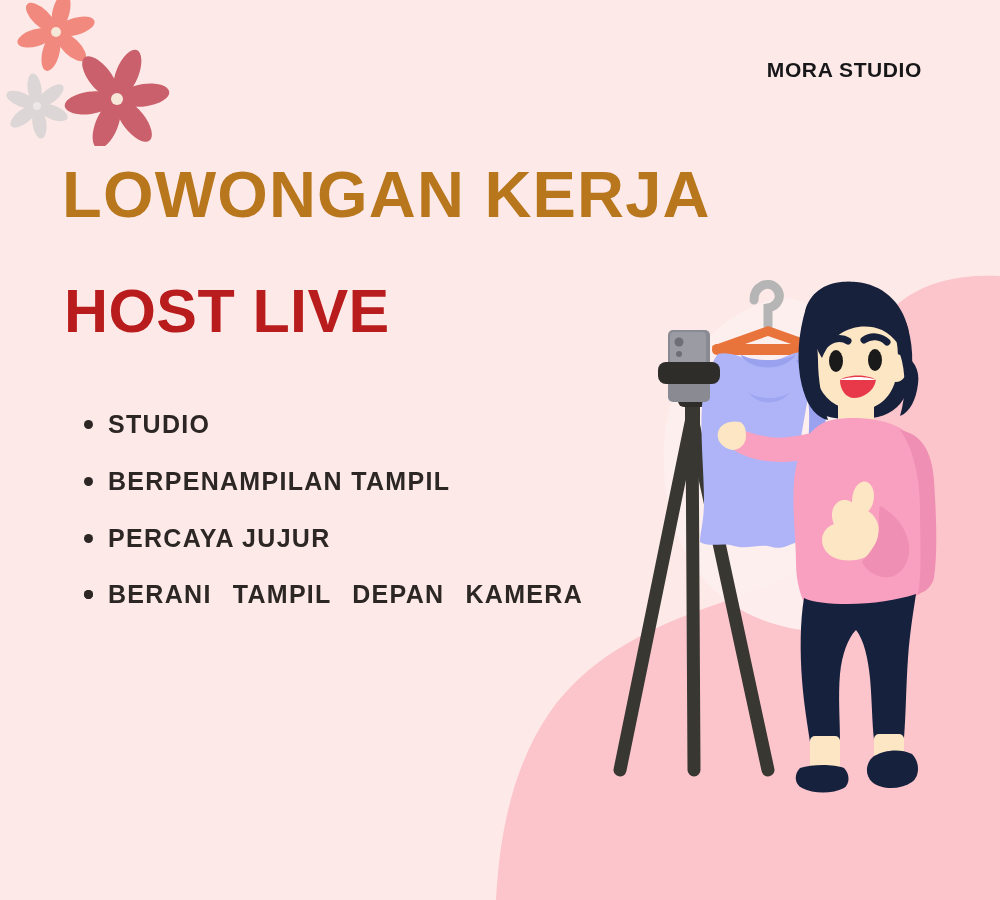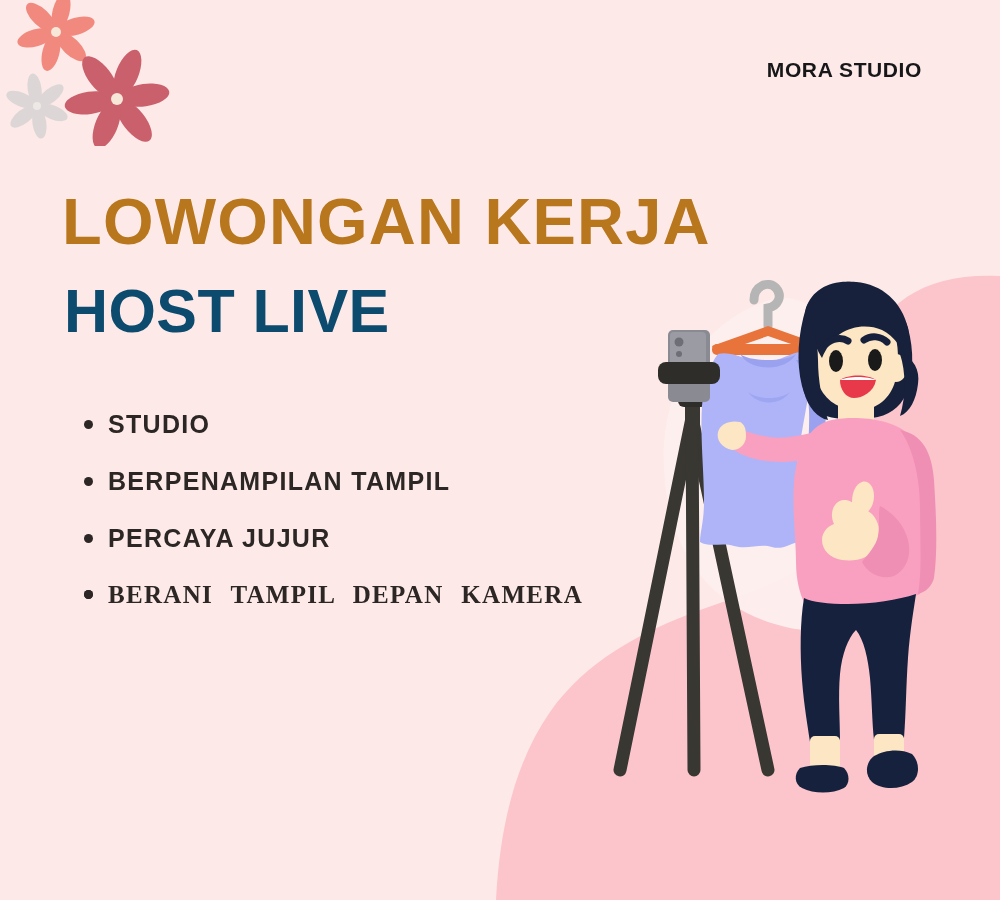--- a/index.html
+++ b/index.html
@@ -46,29 +46,28 @@
   
   .headline{
     position:absolute;
     left:62px; top:162px;
     font-size:65px;
     font-weight:bold;
     letter-spacing:1.2px;
     color:#B8761D;
     white-space:nowrap;
     line-height:1;
-    margin-top:27px;
   }
   .subhead{
     position:absolute;
     left:64px; top:281px;
     font-size:61px;
     font-weight:bold;
     letter-spacing:0.4px;
-    color:#0c4a6e;
+    color:#b91c1c;
     white-space:nowrap;
     line-height:1;
   }
 
   
   .req-list{
     position:absolute;
     left:66px; top:408px;
     width:520px;
     list-style:none;
@@ -76,21 +75,21 @@
   .req-item{
     position:relative;
     padding-left:42px;
     margin-bottom:23px;
     font-size:25px;
     font-weight:bold;
     letter-spacing:1.3px;
     color:#2C2724;
     line-height:1.35;
   }
-  .req-item:last-child{ margin-bottom:0;font-family:Liberation Serif, serif; }
+  .req-item:last-child{ margin-bottom:0; }
   .req-item .dot{
     position:absolute;
     left:18px; top:12px;
     width:9px; height:9px;
     border-radius:50%;
     background:#2C2724;
   }
   .req-item.justify .txt{
     display:block;
     text-align:justify;

